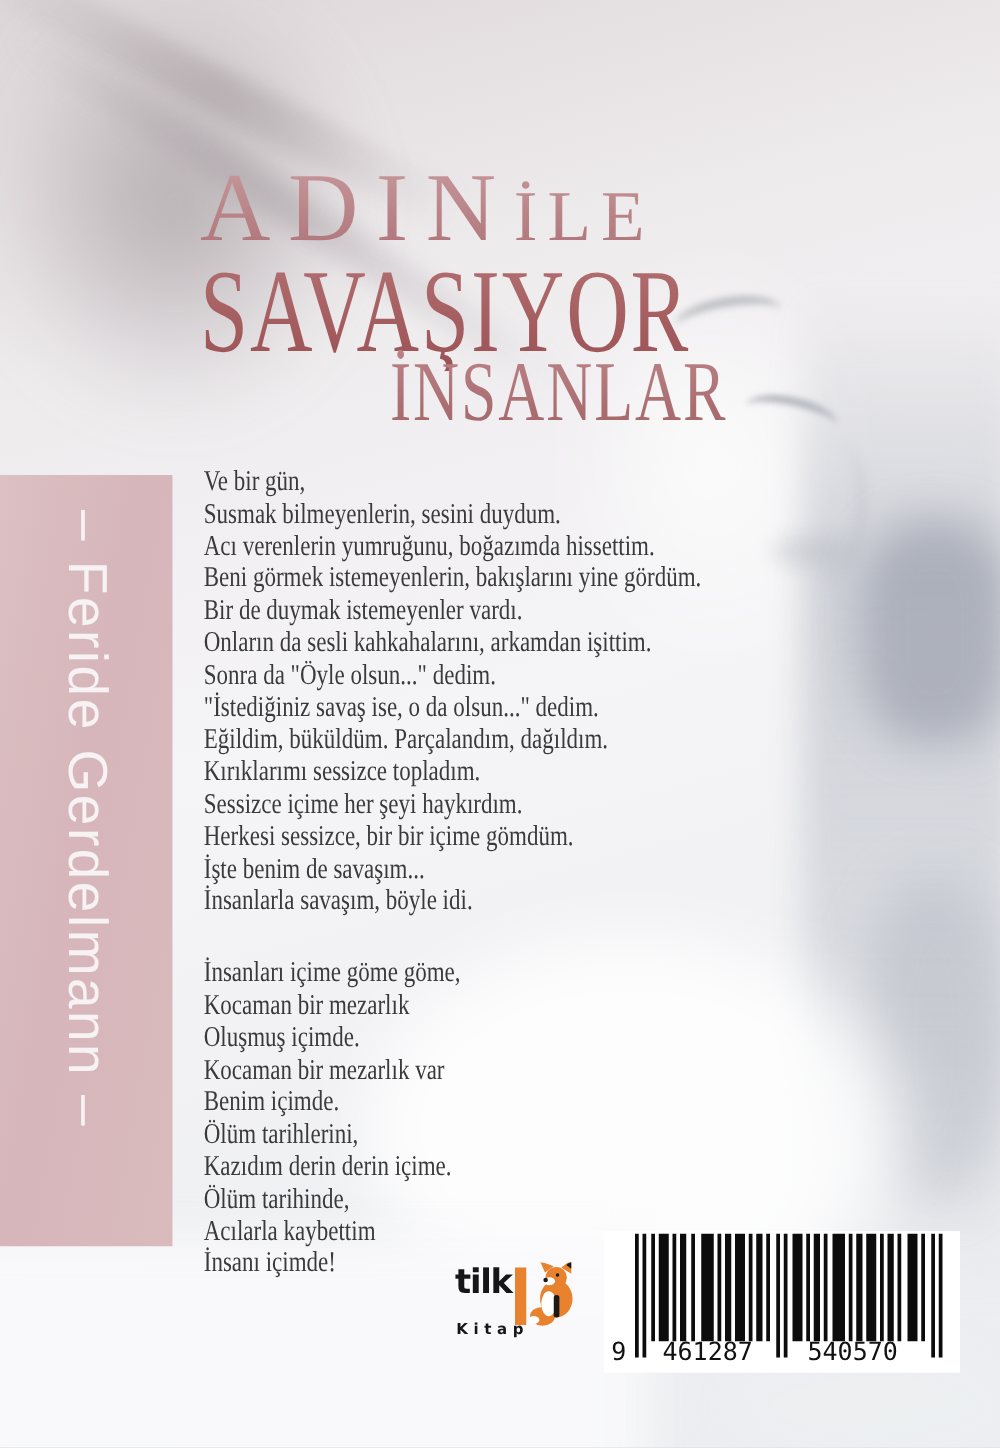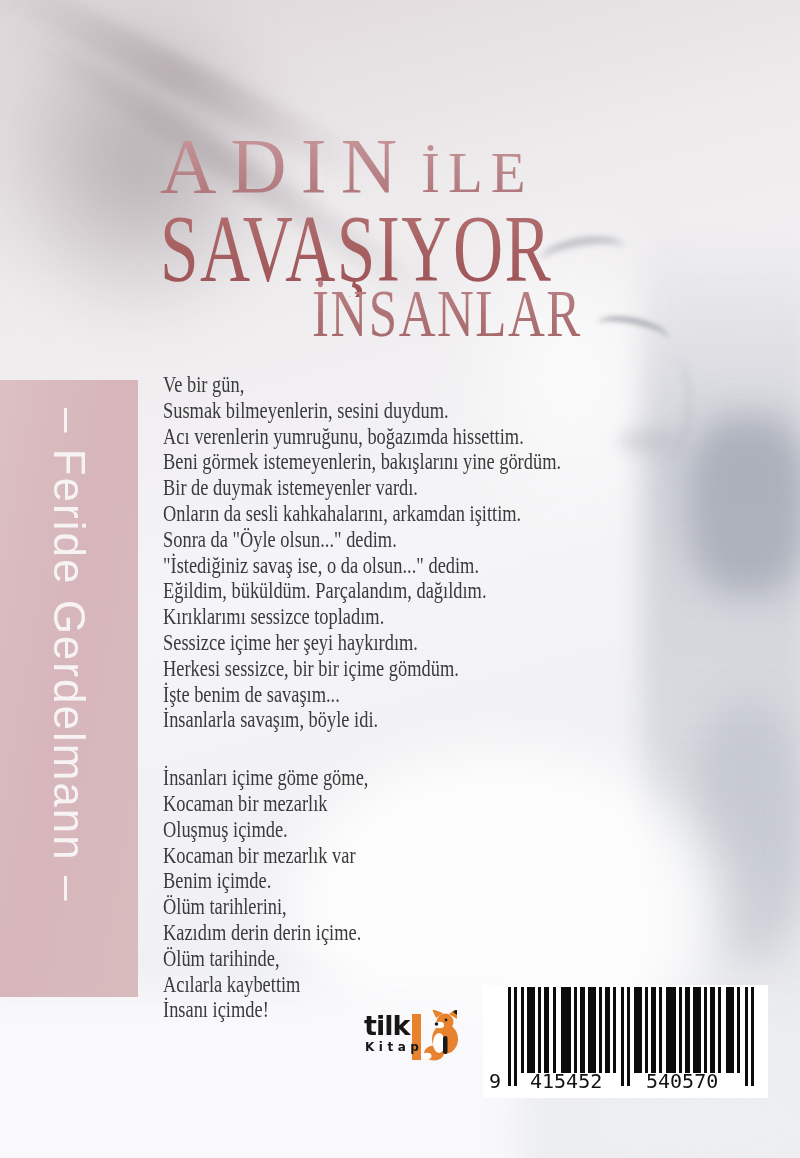--- a/index.html
+++ b/index.html
@@ -36,21 +36,21 @@
     background:rgba(255,255,255,.85);filter:blur(28px);}
   .bg-bottom-left{left:-40px;top:990px;width:560px;height:210px;
     background:rgba(250,250,252,.9);filter:blur(18px);}
   .bg-bottom-right{left:580px;top:1070px;width:240px;height:110px;border-radius:50%;
     background:rgba(236,238,241,.85);filter:blur(14px);}
   
   .title-line{position:absolute;white-space:nowrap;line-height:1;
     font-family:"Liberation Serif","DejaVu Serif",serif;font-weight:400;}
   .title-l1{left:160px;top:127px;font-size:78px;letter-spacing:14px;color:#bd8b8f;
     background:linear-gradient(180deg,#c89a9d,#ad7378);-webkit-background-clip:text;background-clip:text;-webkit-text-fill-color:transparent;}
-  .title-l1 .small{font-size:57px;letter-spacing:8px;margin-left:10px;}
+  .title-l1 .small{font-size:57px;letter-spacing:8px;}
   .title-l2{left:160px;top:202px;font-size:95px;letter-spacing:2px;transform:scaleX(.73);transform-origin:left top;
     background:linear-gradient(180deg,#b37072,#9b5153);-webkit-background-clip:text;background-clip:text;-webkit-text-fill-color:transparent;color:#a45c5e;}
   .title-l3{left:312px;top:279px;font-size:68px;letter-spacing:2px;transform:scaleX(.75);transform-origin:left top;
     background:linear-gradient(180deg,#bb8386,#a36568);-webkit-background-clip:text;background-clip:text;-webkit-text-fill-color:transparent;color:#ad7276;}
   
   .author-strip{position:absolute;left:0;top:380px;width:138px;height:617px;
     background:linear-gradient(100deg,#dcc0c3 0%,#d6b6ba 45%,#d9babd 100%);}
   .author-vertical{position:absolute;left:44px;top:408px;
     writing-mode:vertical-rl;text-orientation:mixed;
     font-family:"Liberation Sans",sans-serif;font-weight:300;font-size:44px;letter-spacing:2px;
@@ -59,21 +59,21 @@
   .poem{position:absolute;left:163px;top:372px;transform:scaleX(.8);transform-origin:left top;
     font-family:"Liberation Serif",serif;font-size:23px;line-height:25.8px;color:#3a3a3c;
     white-space:nowrap;}
   .poem .stanza2{margin-top:32px;}
   
   .logo{position:absolute;left:362px;top:1010px;width:110px;height:70px;}
   .logo-word{position:absolute;left:2px;top:0;font-family:"DejaVu Sans","Liberation Sans",sans-serif;
     font-weight:bold;font-size:27px;letter-spacing:-1px;color:#161616;}
   .logo-stem{position:absolute;left:50px;top:4px;width:9px;height:46px;background:#e8822e;}
   .logo-fox{position:absolute;left:60px;top:0px;}
-  .logo-sub{position:absolute;left:3px;top:30px;font-family:"DejaVu Sans","Liberation Sans",sans-serif;
+  .logo-sub{position:absolute;left:3px;top:46px;font-family:"DejaVu Sans","Liberation Sans",sans-serif;
     font-weight:bold;font-size:12px;letter-spacing:4.5px;color:#161616;}
   
   .barcode{position:absolute;left:483px;top:985px;width:285px;height:113px;background:#ffffff;}
   .barcode svg{display:block;}
   .barcode-digits{position:absolute;left:0;top:84px;width:285px;
     font-family:"DejaVu Sans Mono","Liberation Mono",monospace;font-size:20px;color:#111;}
   .bd-left{position:absolute;left:6px;top:0;}
   .bd-mid{position:absolute;left:47px;top:0;}
   .bd-right{position:absolute;left:163px;top:0;}
 </style>
@@ -191,18 +191,18 @@
           <rect x="227" y="2" width="5" height="86"></rect>
         <rect x="235" y="2" width="3" height="86"></rect>
           <rect x="243" y="2" width="8" height="86"></rect>
         <rect x="254" y="2" width="3" height="86"></rect>
         <rect x="262" y="2" width="3" height="99"></rect>
           <rect x="268" y="2" width="3" height="99"></rect>
       </g>
     </svg>
     <div class="barcode-digits">
       <span class="bd-left">9</span>
-      <span class="bd-mid">415452</span>
+      <span class="bd-mid">461287</span>
       <span class="bd-right">540570</span>
     </div>
   </div>
 
 </div>
 
 </body></html>

